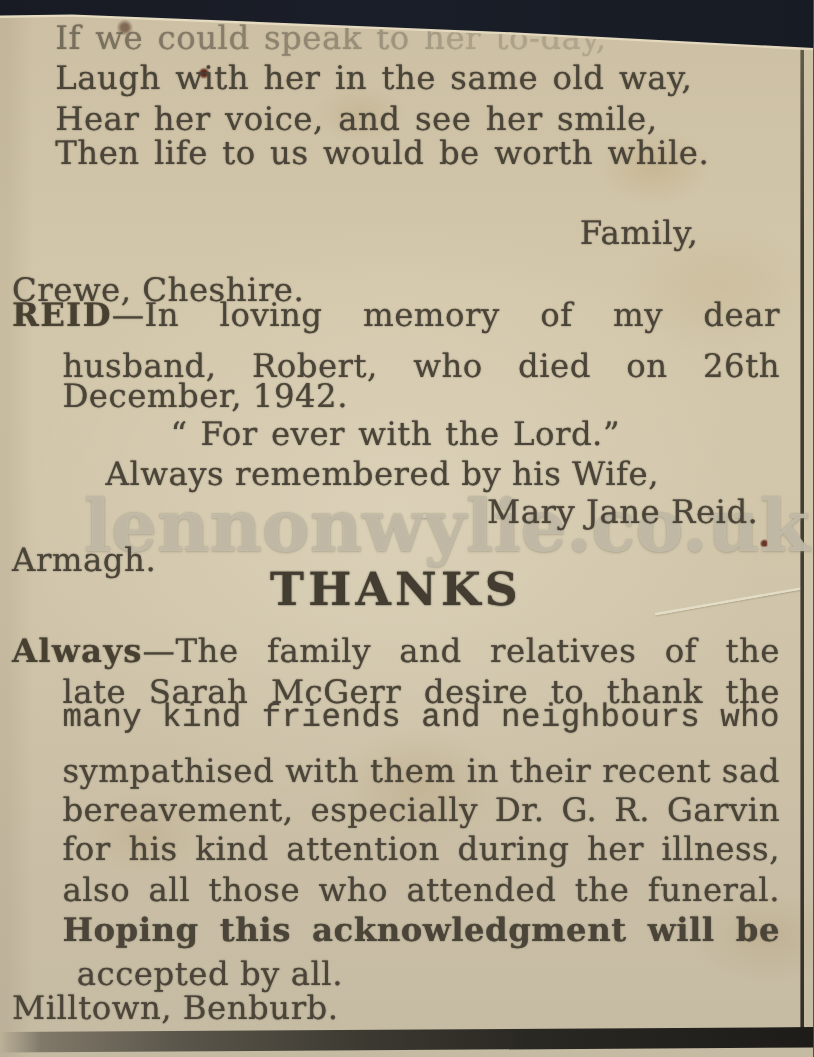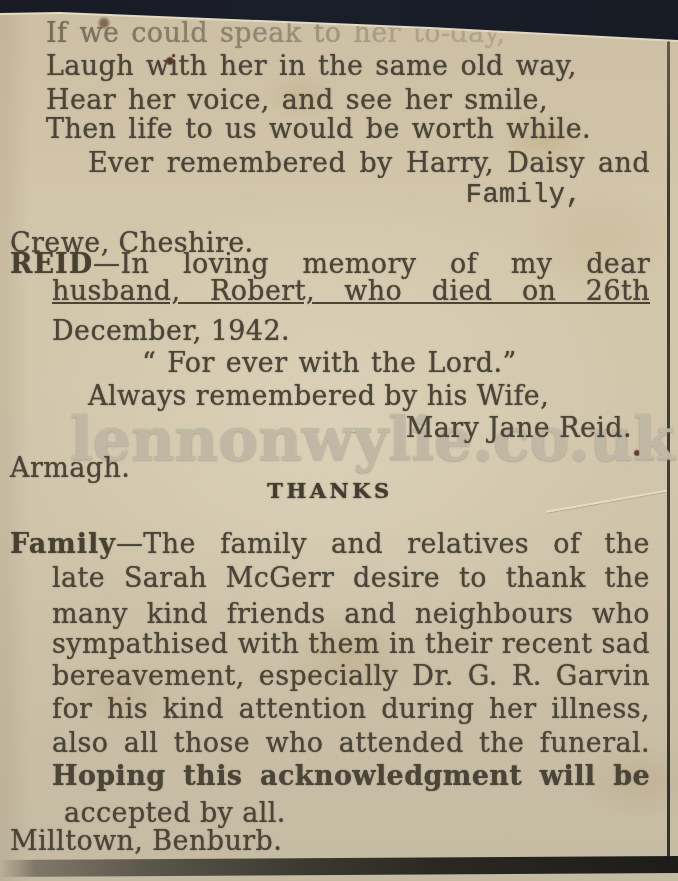--- a/index.html
+++ b/index.html
@@ -67,58 +67,57 @@
   }
   .jst{white-space:normal;text-align:justify;text-align-last:justify;}
   .l-flush{left:10px;width:640px;}
   .l-flushj{left:10px;width:640px;}
   .l-indent{left:52px;width:598px;}
   .l-indentj{left:52px;width:598px;}
   .l-verse{left:46px;word-spacing:3px;}
   .l-dedicj{left:88px;width:562px;}
   .l-always{left:88px;}
   .l-quote{left:142px;word-spacing:2px;}
-  .l-right1{left:10px;width:572px;text-align:right;font-family:Liberation Mono, monospace;}
+  .l-right1{left:10px;width:572px;text-align:right;}
   .l-right2{left:10px;width:622px;text-align:right;}
   .l-heading{left:10px;width:640px;text-align:center;text-align-last:center;
-    font-weight:bold;font-size:21px;letter-spacing:3.5px;color:#433d31;
+    font-weight:bold;font-size:38px;letter-spacing:3.5px;color:#433d31;
     text-shadow:0 0 1.5px rgba(50,45,35,.9);}
   .l-faded{
     opacity:.85;
     -webkit-mask-image:linear-gradient(90deg,rgba(0,0,0,.8),rgba(0,0,0,.55) 45%,rgba(0,0,0,.3) 75%,rgba(0,0,0,.25));
     mask-image:linear-gradient(90deg,rgba(0,0,0,.8),rgba(0,0,0,.55) 45%,rgba(0,0,0,.3) 75%,rgba(0,0,0,.25));
   }
   .lead{font-weight:bold;color:rgba(68,61,47,.88);letter-spacing:1px;}
 </style>
 </head>
 <body>
 
 <div id="scan">
   <div class="stains"></div>
   <div class="crease"></div>
   <div class="watermark">lennonwylie.co.uk</div>
   <div id="lines">
       <div class="line l-verse l-faded" style="top: 16px;">If we could speak to her to-day,</div>
       <div class="line l-verse" style="top: 49px;">Laugh with her in the same old way,</div>
       <div class="line l-verse" style="top: 112px;">Then life to us would be worth while.</div>
       <div class="line l-verse" style="top: 83px;">Hear her voice, and see her smile,</div>
-      <div class="line l-dedicj jst" style="top: 146px;">Ever remembered by Harry, Daisy and</div>
       <div class="line l-right1" style="top: 178px;">Family,</div>
       <div class="line l-flush" style="top: 226px;">Crewe, Cheshire.</div>
       <div class="line l-flushj jst" style="top: 247px;"><b class="lead">REID</b>—In loving memory of my dear</div>
-      <div class="line l-indentj jst" style="top: 274px; text-decoration: underline;">husband, Robert, who died on 26th</div>
+      <div class="line l-indentj jst" style="top: 289px;">husband, Robert, who died on 26th</div>
       <div class="line l-indent" style="top: 314px;">December, 1942.</div>
       <div class="line l-quote" style="top: 346px;">“ For ever with the Lord.”</div>
       <div class="line l-always" style="top: 379px;">Always remembered by his Wife,</div>
       <div class="line l-right2" style="top: 411px;">Mary Jane Reid.</div>
       <div class="line l-flush" style="top: 451px;">Armagh.</div>
       <div class="line l-heading" style="top: 474px;">THANKS</div>
-      <div class="line l-flushj jst" style="top: 527px;"><b class="lead">Family</b>—The family and relatives of the</div>
+      <div class="line l-flushj jst" style="top: 527px;"><b class="lead">Always</b>—The family and relatives of the</div>
       <div class="line l-indentj jst" style="top: 561px;">late Sarah McGerr desire to thank the</div>
-      <div class="line l-indentj jst" style="top: 597px;">many kind friends and neighbours who</div>
+      <div class="line l-indentj jst" style="top: 582px; font-family: Liberation Mono, monospace;">many kind friends and neighbours who</div>
       <div class="line l-indentj jst" style="top: 659px;">bereavement, especially Dr. G. R. Garvin</div>
       <div class="line l-indentj jst" style="top: 627px;">sympathised with them in their recent sad</div>
       <div class="line l-indentj jst" style="top: 692px;">for his kind attention during her illness,</div>
       <div class="line l-indentj jst" style="top: 726px;">also all those who attended the funeral.</div>
       <div class="line l-indentj jst" style="top: 759px; font-weight: bold;">Hoping this acknowledgment will be</div>
       <div class="line l-indent" style="top: 796px; margin-left: 12px;">accepted by all.</div>
       <div class="line l-flush" style="top: 824px;">Milltown, Benburb.</div>
     </div>
   <div class="vrule"></div>
   <div class="hrule"></div>

